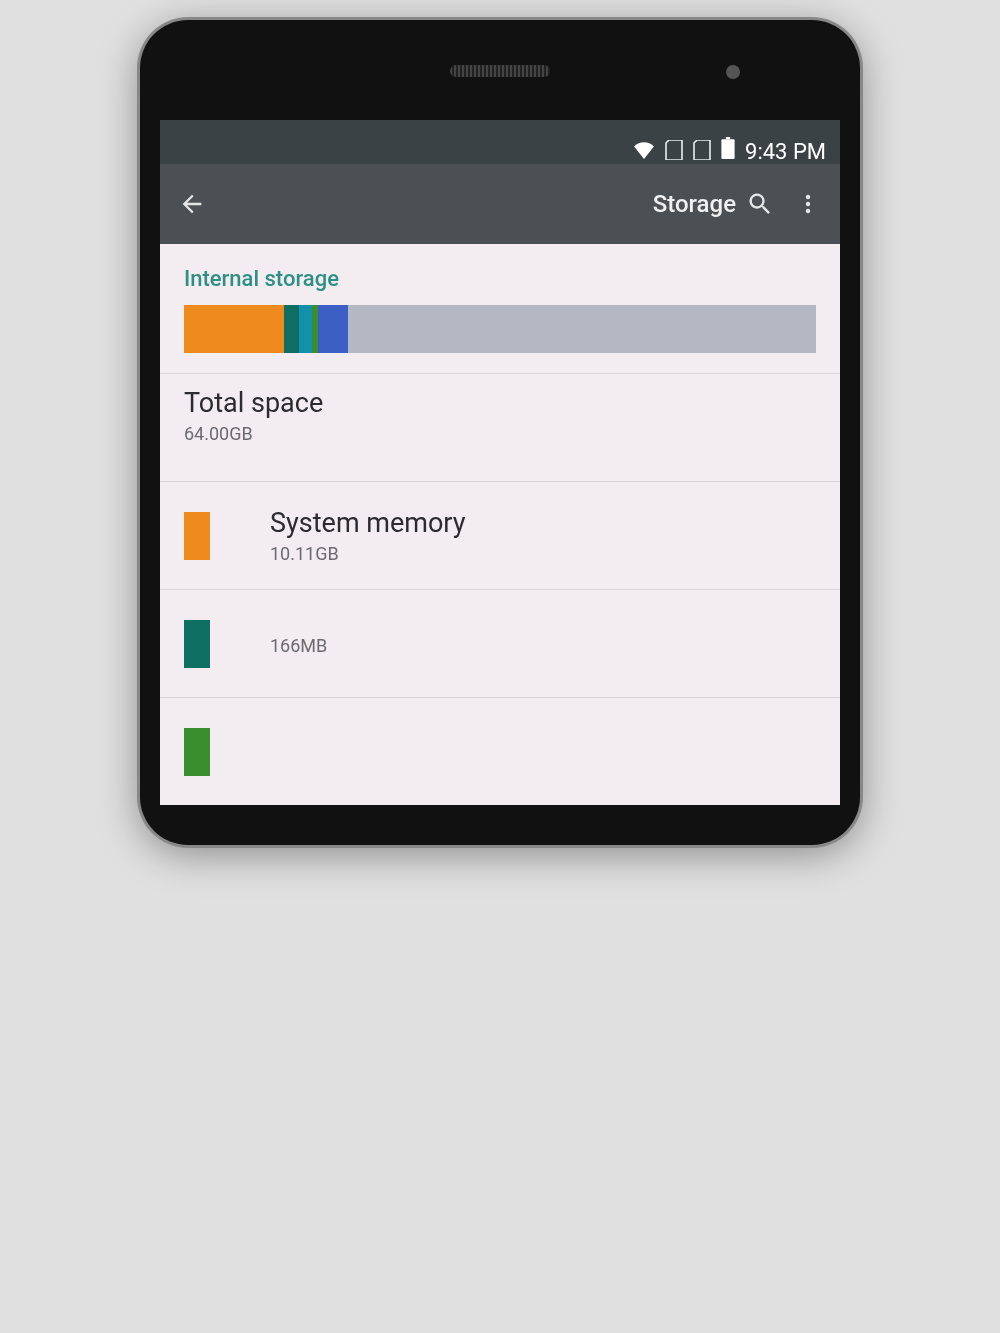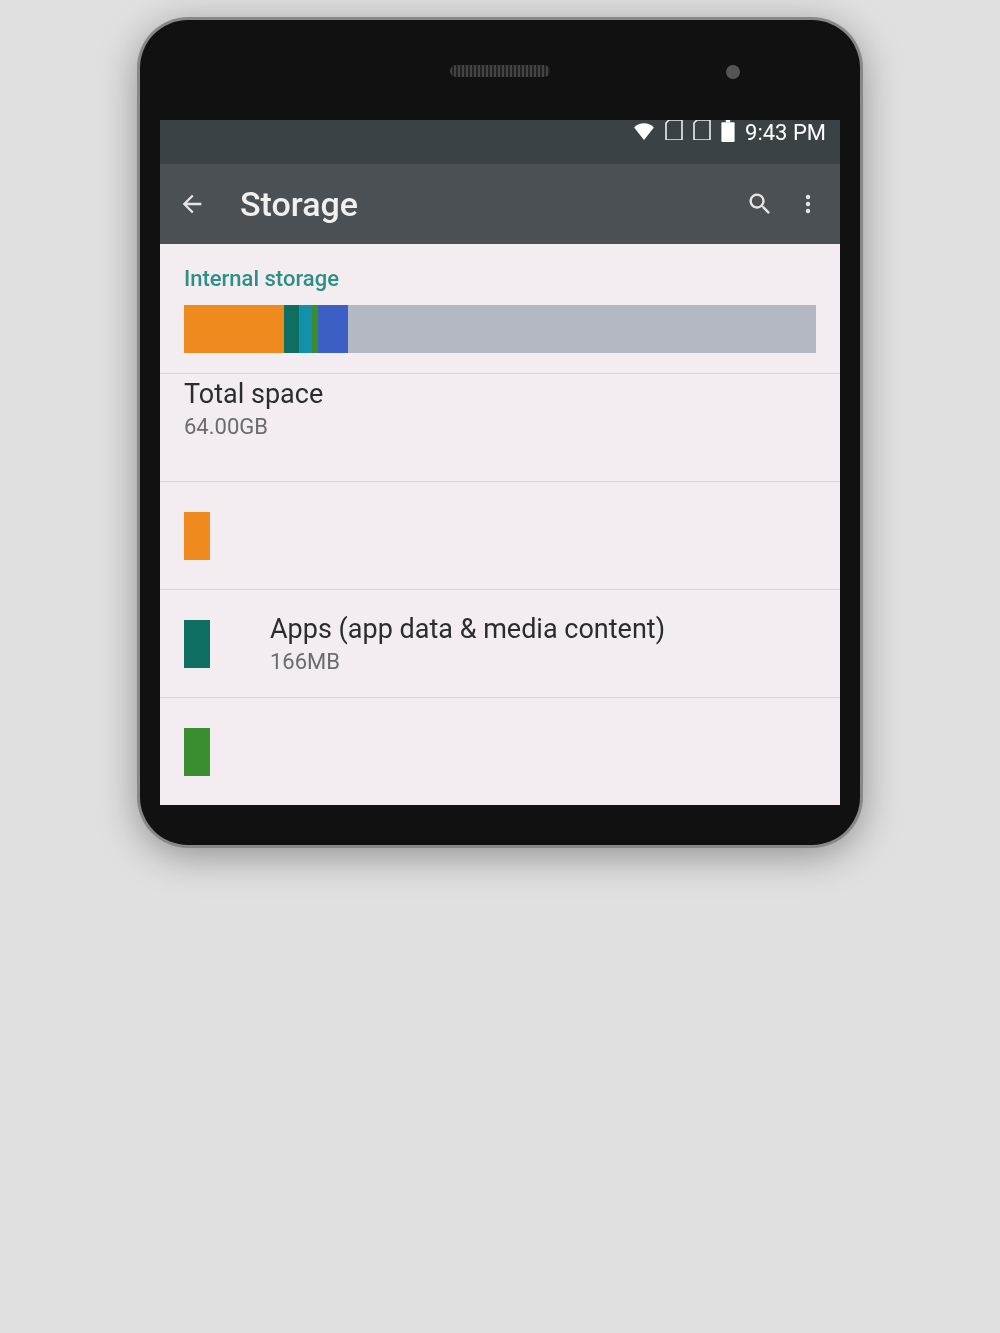--- a/index.html
+++ b/index.html
@@ -43,21 +43,21 @@
     width: 100%;
     background: #f3edf2;
     overflow: hidden;
   }
   .status-bar {
     height: 44px;
     background: #3b4246;
     color: #fff;
     display: flex;
     justify-content: flex-end;
-    align-items: flex-start;
+    align-items: flex-end;
     padding: 0 14px;
     gap: 10px;
     font-size: 22px;
   }
   .status-bar .sim { font-size: 18px; opacity: .9; }
   .status-bar svg { fill: #fff; }
   .app-bar {
     height: 80px;
     background: #4a5054;
     color: #f0f0f0;
@@ -65,23 +65,24 @@
     align-items: center;
     padding: 0 8px;
   }
   .app-bar .back {
     width: 48px; height: 48px;
     display:flex;align-items:center;justify-content:center;
     cursor:pointer;
   }
   .app-bar .title {
     flex: 1;
-    font-size: 34px;
+    font-size: 24px;
     font-weight: 500;
     padding-left: 24px;
+    text-align: right;
   }
   .app-bar .action {
     width: 48px; height: 48px;
     display:flex;align-items:center;justify-content:center;
     cursor:pointer;
   }
   .content { background: #f3edf2; }
   .section-header {
     color: #2e8f83;
     font-size: 22px;
@@ -91,42 +92,42 @@
   .bar-wrap { padding: 0 24px 20px 24px; }
   .bar {
     width: 100%;
     height: 48px;
     display: flex;
     background: #b4b8c2;
   }
   .bar .seg { height: 100%; }
   .row {
     border-top: 1px solid rgba(0,0,0,.1);
-    padding: 4px 24px;
+    padding: 13px 24px;
     display: flex;
     align-items: center;
     min-height: 108px;
   }
   .row.total { display:block; }
   .row .swatch {
     width: 26px;
     height: 48px;
     margin-right: 60px;
     flex-shrink: 0;
   }
   .row .texts { flex: 1; min-width: 0; }
   .row .label {
     font-size: 27px;
     color: #2c2c30;
     white-space: nowrap;
     overflow: hidden;
     text-overflow: ellipsis;
   }
   .row .sub {
-    font-size: 22px;
+    font-size: 18px;
     color: #6b6b70;
     margin-top: 4px;
   }
 </style>
 </head>
 <body>
 
 <div class="phone-frame">
   <div class="speaker"></div>
   <div class="camera"></div>
@@ -194,25 +195,28 @@
       </div>
 
       <div class="row total">
         <div class="label">Total space</div>
         <div class="sub">64.00GB</div>
       </div>
 
       <div id="items">
           <div class="row">
             <div class="swatch" style="background: rgb(239, 138, 31);"></div>
+            <div class="texts">
+              <div class="label">System memory</div>
+              <div class="sub">10.11GB</div>
+            </div>
           </div>
           <div class="row">
             <div class="swatch" style="background: rgb(15, 110, 98);"></div>
             <div class="texts">
-              <div class="label">Apps (app data &amp; media content)</div>
               <div class="sub">166MB</div>
             </div>
           </div>
           <div class="row">
             <div class="swatch" style="background: rgb(58, 142, 47);"></div>
           </div>
         </div>
     </div>
 
   </div>

